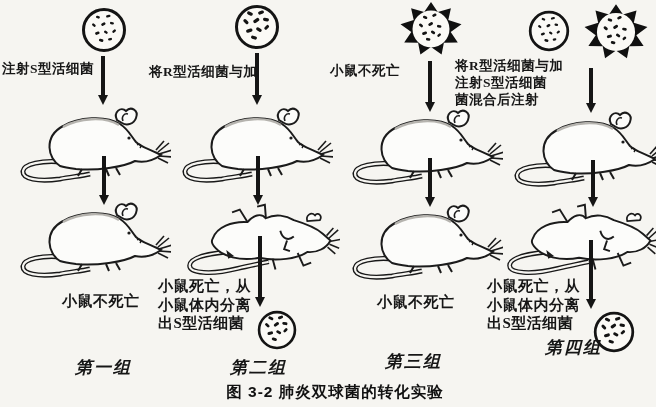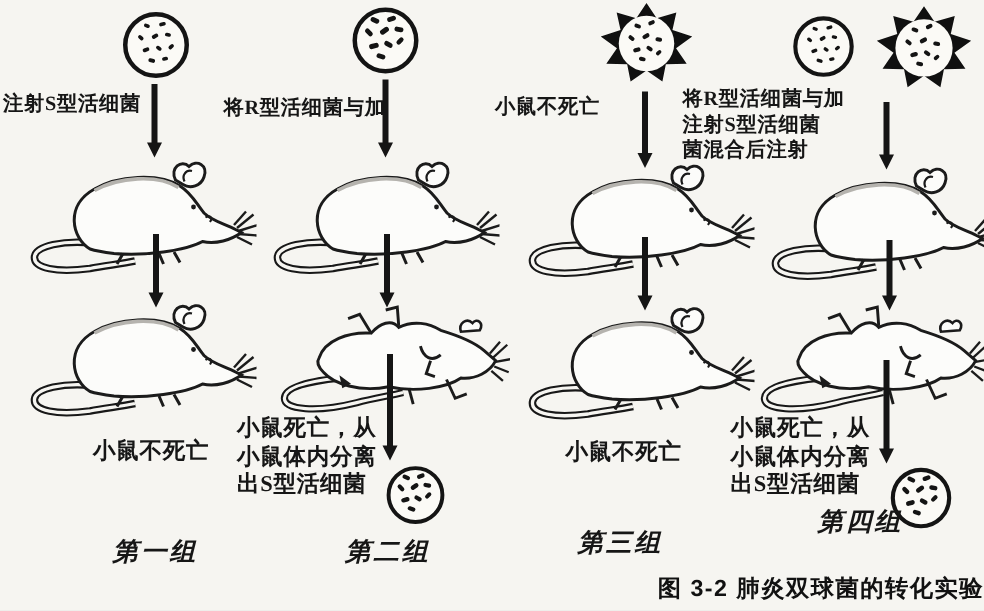--- a/index.html
+++ b/index.html
@@ -6,21 +6,21 @@
   #canvas{
     position:relative;width:656px;height:407px;margin:0 auto;
     background:#f6f5f1;overflow:hidden;color:#1a1a1a;
     font-family:"Liberation Serif","DejaVu Serif",serif;
   }
   .lbl{position:absolute;font-weight:700;color:#161616;letter-spacing:.5px;white-space:nowrap;}
   .inj{font-size:13.5px;line-height:17px;}
   .res{font-size:15px;line-height:18.5px;}
   .grp{font-size:17px;letter-spacing:2px;font-style:italic;}
   .cap{
-    position:absolute;left:0;top:382px;width:656px;text-align:right;
+    position:absolute;left:0;top:382px;width:656px;text-align:center;
     padding-left:14px;box-sizing:border-box;font-size:15.5px;font-weight:700;
     font-family:"Liberation Sans","DejaVu Sans",sans-serif;letter-spacing:1px;color:#111;
   }
   .arrow{position:absolute;width:3.5px;background:#151515;}
   .arrow::after{
     content:"";position:absolute;bottom:-9px;left:50%;transform:translateX(-50%);
     width:0;height:0;border-left:5.5px solid transparent;border-right:5.5px solid transparent;
     border-top:10px solid #151515;
   }
   svg.fig{position:absolute;overflow:visible;}

